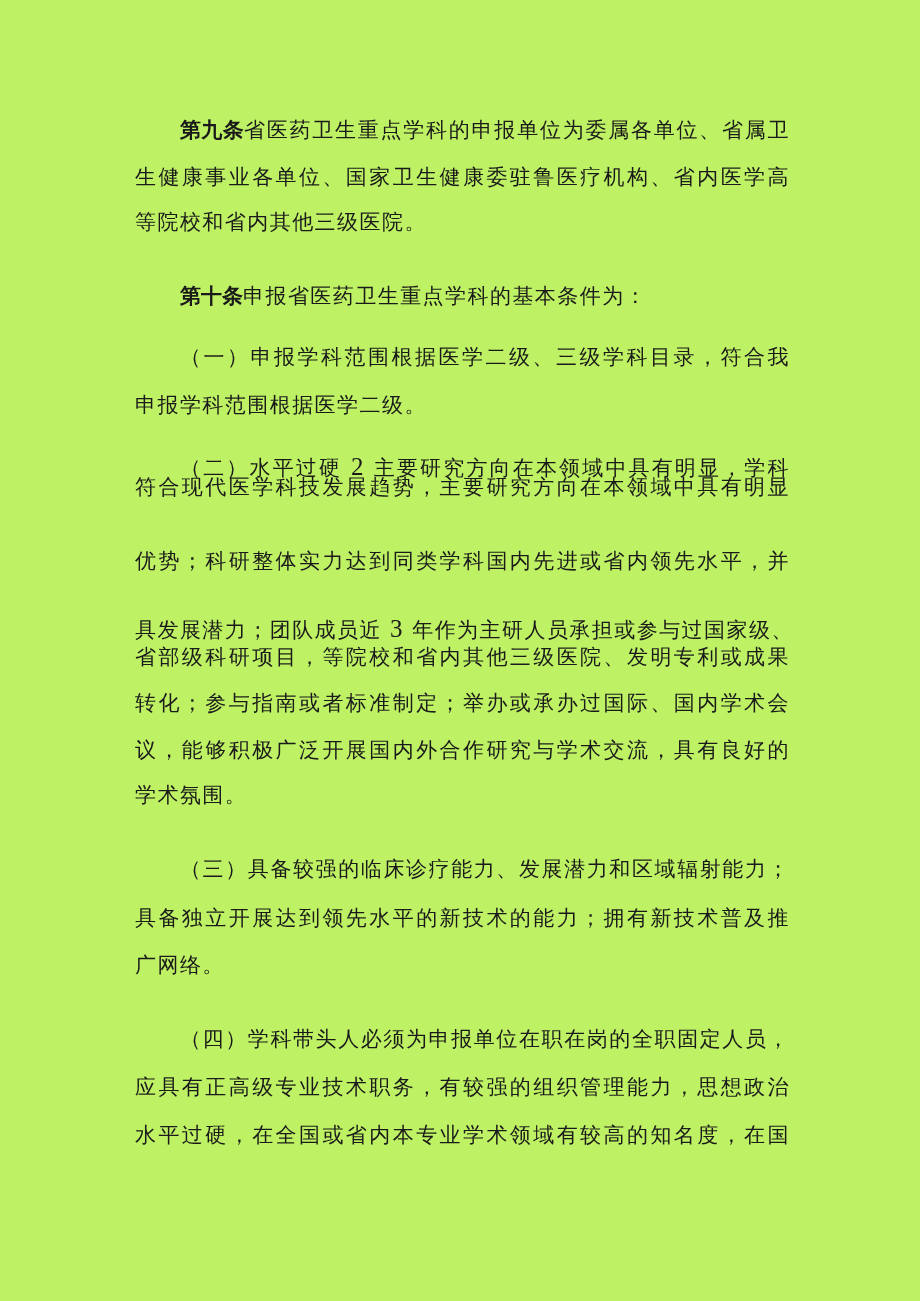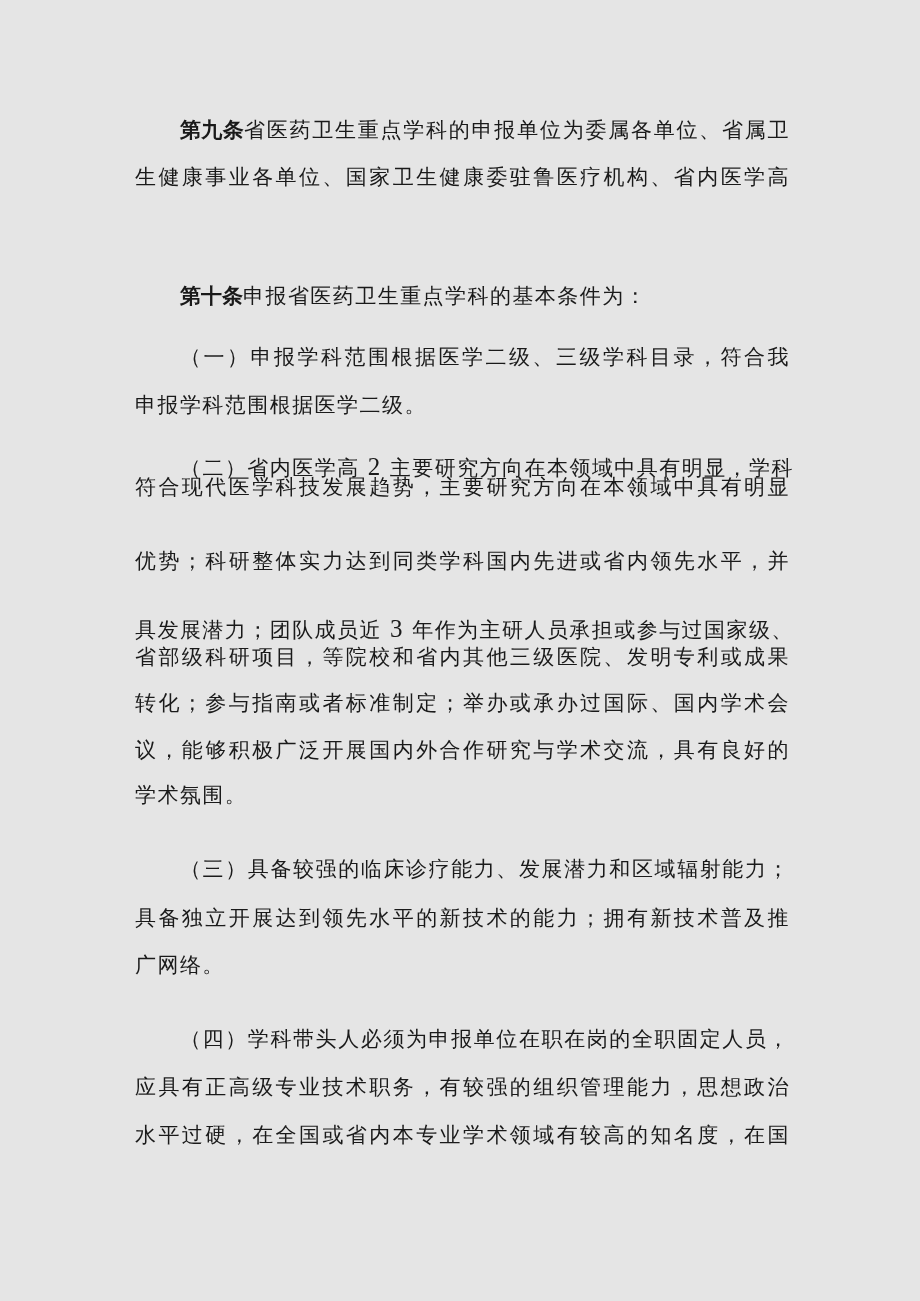--- a/index.html
+++ b/index.html
@@ -1,40 +1,41 @@
 <!DOCTYPE html>
 <html><head>
   <meta charset="utf-8">
   <style>
     html, body { margin: 0; padding: 0; background: #ffffff; }
     body { width: 920px; height: 1301px; position: relative; overflow: hidden;
            font-family: "DejaVu Serif", "Liberation Serif", serif; color: #1a1a1a; }
-    .page { position: absolute; left: 0; top: 0; width: 920px; height: 1301px; background: #e5e5e5; }
+    .page { position: absolute; left: 0; top: 0; width: 920px; height: 1301px; background: #bef264; }
     .line { position: absolute; left: 135px; width: 655px; height: 30px; line-height: 30px;
             font-size: 21px; white-space: nowrap; letter-spacing: 1.45px; text-align: justify;
             text-align-last: justify; }
     .line.indent { left: 180px; width: 610px; }
     .line.last { text-align-last: left; }
     .bold { font-family: "DejaVu Sans", "Liberation Sans", sans-serif; font-weight: bold; letter-spacing: 0; }
     .num { font-family: "Liberation Serif", serif; font-size: 25px; }
   </style>
 </head>
 <body>
 
 <div class="page">
 
   <div class="line indent" style="top:115px"><span class="bold">第九条</span><span>省医药卫生重点学科的申报单位为委属各单位、省属卫</span></div>
   <div class="line" style="top:162px">生健康事业各单位、国家卫生健康委驻鲁医疗机构、省内医学高</div>
+  <div class="line last" style="top:207px">等院校和省内其他三级医院。</div>
 
   <div class="line indent last" style="top:281px"><span class="bold">第十条</span><span>申报省医药卫生重点学科的基本条件为：</span></div>
 
   <div class="line indent" style="top:342px"><span>（一）</span><span>申报学科范围根据医学二级、三级学科目录，符合我</span></div>
   <div class="line last" style="top:390px">申报学科范围根据医学二级。</div>
 
-  <div class="line indent" style="top:452px"><span>（二）</span><span>省内医学高</span> <span class="num">2</span> <span>主要研究方向在本领域中具有明显，学科</span></div>
+  <div class="line indent" style="top:452px"><span>（二）</span><span>水平过硬</span> <span class="num">2</span> <span>主要研究方向在本领域中具有明显，学科</span></div>
   <div class="line" style="top:472px">符合现代医学科技发展趋势，主要研究方向在本领域中具有明显</div>
   <div class="line" style="top:546px">优势；科研整体实力达到同类学科国内先进或省内领先水平，并</div>
   <div class="line" style="top:614px"><span>具发展潜力；团队成员近</span> <span class="num">3</span> <span>年作为主研人员承担或参与过国家级、</span></div>
   <div class="line" style="top:642px">省部级科研项目，等院校和省内其他三级医院、发明专利或成果</div>
   <div class="line" style="top:735px">议，能够积极广泛开展国内外合作研究与学术交流，具有良好的</div>
   <div class="line" style="top:688px">转化；参与指南或者标准制定；举办或承办过国际、国内学术会</div>
   <div class="line last" style="top:780px">学术氛围。</div>
 
   <div class="line indent" style="top:854px"><span>（三）</span><span>具备较强的临床诊疗能力、发展潜力和区域辐射能力；</span></div>
   <div class="line" style="top:903px">具备独立开展达到领先水平的新技术的能力；拥有新技术普及推</div>

